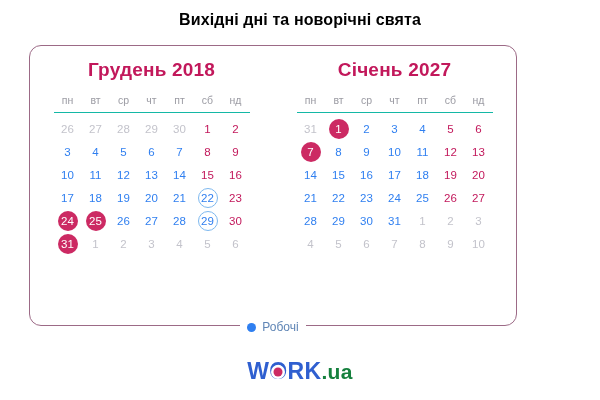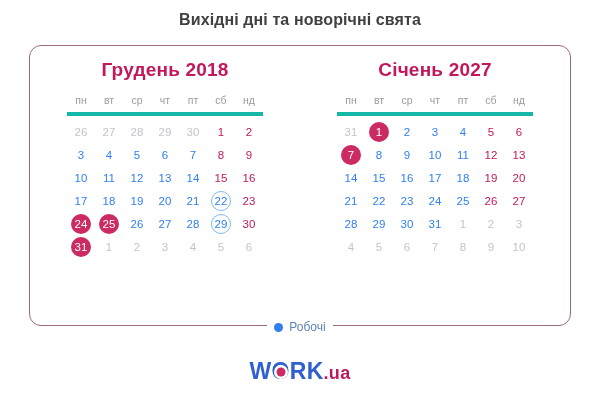--- a/index.html
+++ b/index.html
@@ -17,30 +17,30 @@
 
   
   .page-title {
     position: absolute;
     top: 11px;
     left: 0;
     width: 600px;
     text-align: center;
     font-size: 16px;
     font-weight: bold;
-    color: #404040;
+    color: #000000;
     letter-spacing: 0.1px;
   }
 
   
   .card {
     position: absolute;
     left: 29px;
     top: 45px;
-    width: 542px;
+    width: 488px;
     height: 281px;
     border: 1px solid #9c6a86;
     border-radius: 12px;
     box-sizing: border-box;
     background: #ffffff;
     padding-left: 36px;
   }
 
   .months {
     position: absolute;
@@ -78,21 +78,21 @@
     font-size: 11.5px;
     font-weight: normal;
   }
   table.cal th {
     color: #9b9ba3;
     font-size: 10.5px;
     font-weight: normal;
     height: 19px;
   }
   table.cal thead tr.head-row th {
-    border-bottom: 4px solid #14b8a6;
+    border-bottom: 1px solid #14b8a6;
     padding-bottom: 3px;
   }
   table.cal tbody tr:first-child td {
     padding-top: 4px;
   }
 
   
   .d-work    { color: #2f7ff0; }
   .d-weekend { color: #c2185b; }
   .d-muted   { color: #c3c3cb; }
@@ -172,21 +172,21 @@
     position: absolute;
     left: 50%;
     top: 50%;
     transform: translate(-50%, -50%);
     width: 9px;
     height: 9px;
     border-radius: 50%;
     background: #cc2a63;
     box-shadow: 0 0 0 2.5px #ffffff;
   }
-  .logo .lua { color: #be185d; font-size: 18px; }
+  .logo .lua { color: #15803d; font-size: 21px; }
 </style>
 </head>
 <body>
 
 <div class="page-title">Вихідні дні та новорічні свята</div>
 
 <div class="card">
 
   <div class="months">
 

